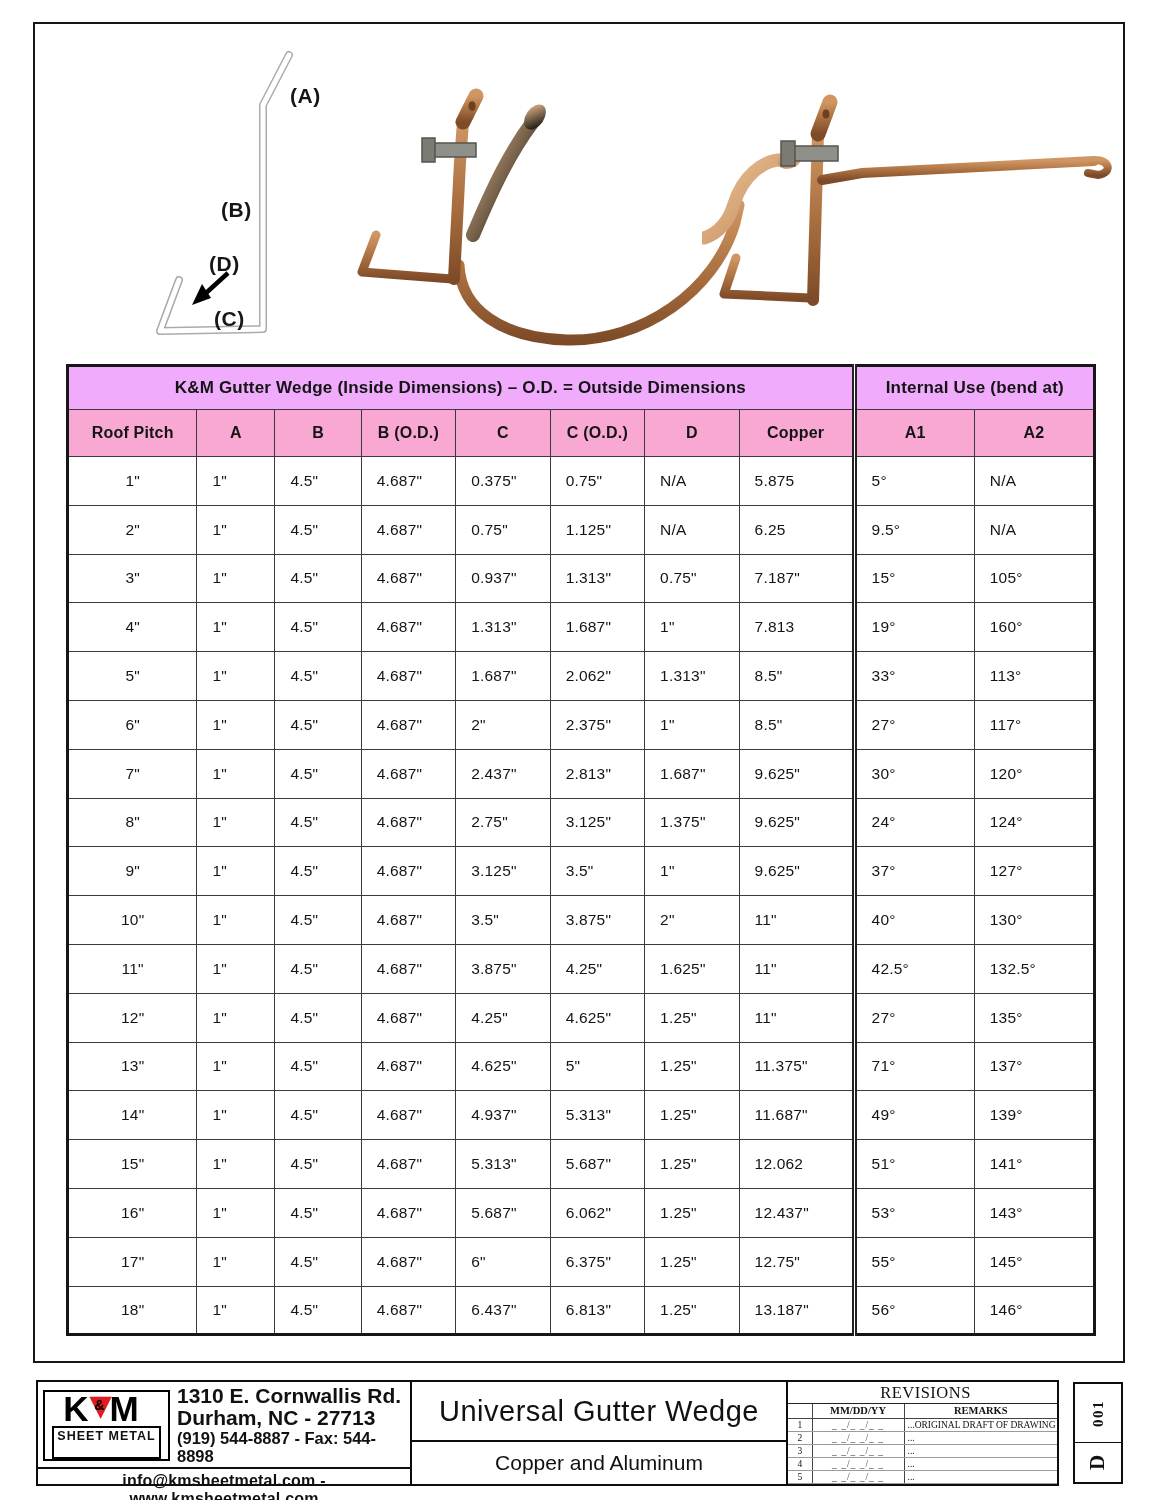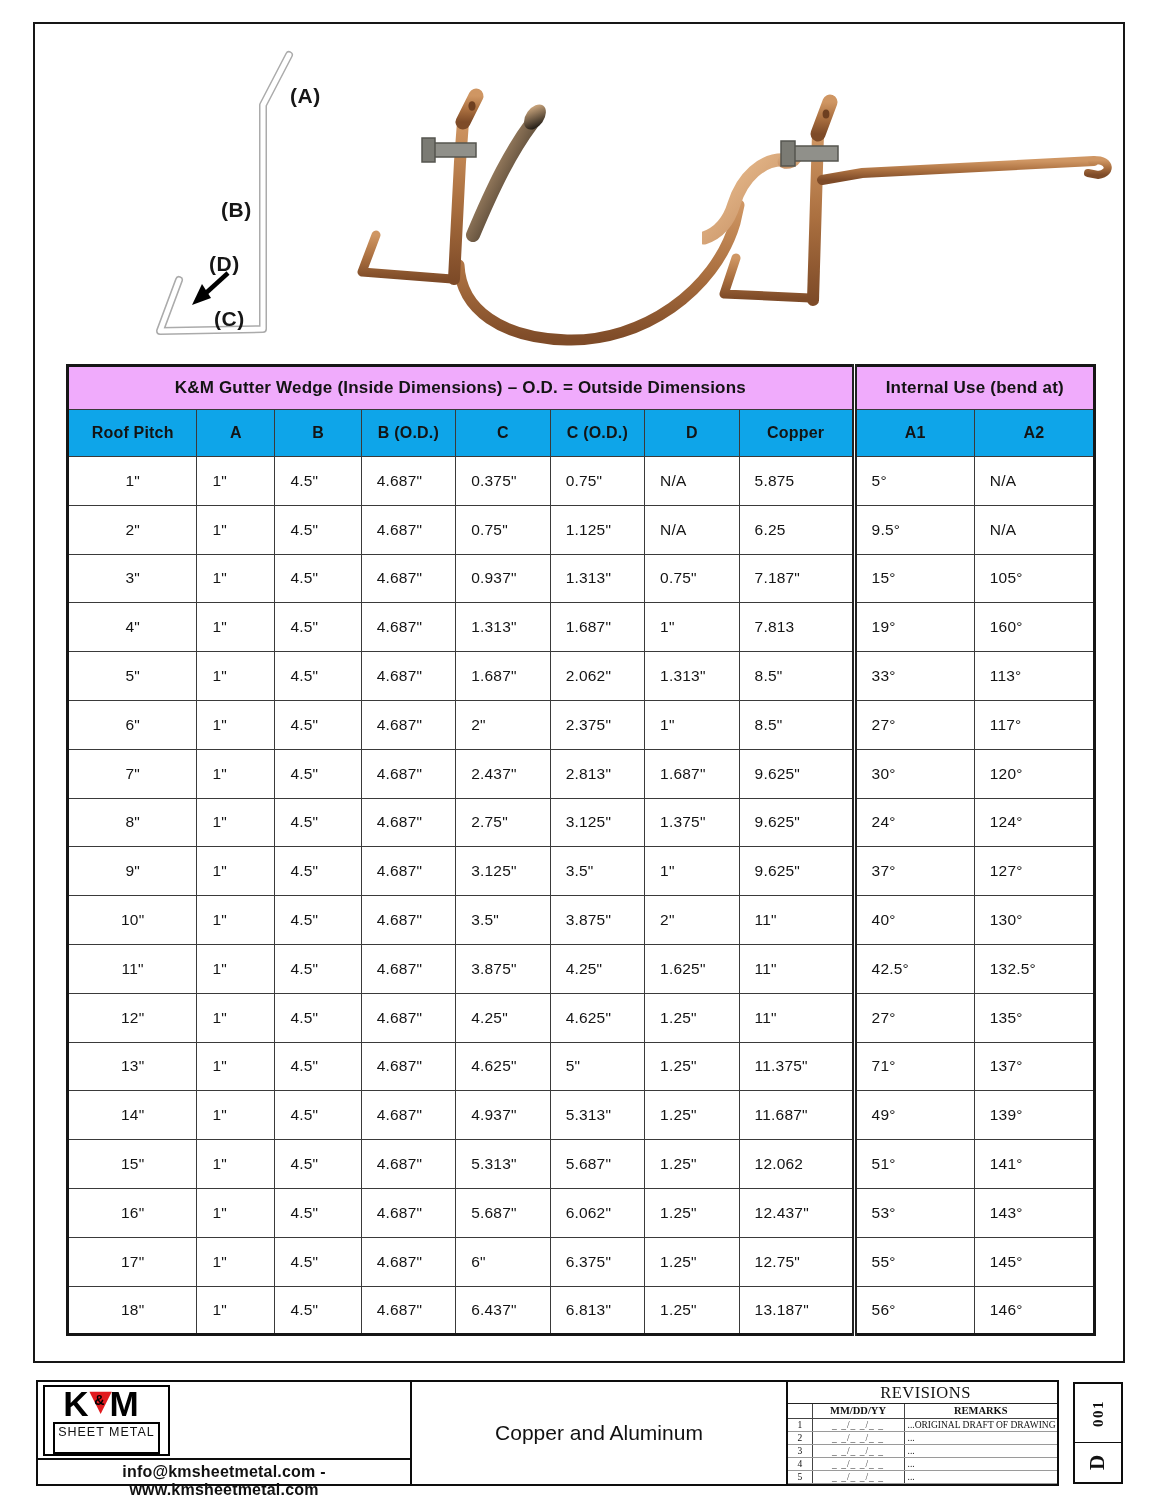--- a/index.html
+++ b/index.html
@@ -18,32 +18,32 @@
   .lbl-c { left:179px; top:283px; }
 
   .photo1-svg { position:absolute; left:307px; top:43px; width:460px; height:285px; }
   .photo2-svg { position:absolute; left:667px; top:38px; width:425px; height:290px; }
 
   
   .dim-table { position:absolute; left:31px; top:340px; width:1030px; border-collapse:collapse; table-layout:fixed; font-size:15.5px; color:#141414; letter-spacing:0.2px; }
   .dim-table th, .dim-table td { border:1.7px solid #3a3a3a; overflow:hidden; white-space:nowrap; }
   .dim-table { border:3px solid #161616; }
   .dim-table thead .span-row th { height:44px; background:#f0abfc; font-size:17px; font-weight:700; text-align:center; }
-  .dim-table thead .cols-row th { height:47px; background:#0ea5e9; font-size:16px; font-weight:700; text-align:center; }
+  .dim-table thead .cols-row th { height:47px; background:#f9a8d4; font-size:16px; font-weight:700; text-align:center; }
   .dim-table tbody td { height:48.8px; text-align:left; padding-left:15px; vertical-align:middle; }
   .dim-table tbody td.col-pitch { text-align:center; padding-left:0; }
   .dim-table .sep { border-left:5px double #222; }
 
   
   .title-block { position:absolute; left:36px; top:1380px; width:1023px; height:106px; border:2.5px solid #0d0d0d; background:#fff; display:flex; }
   .tb-left { width:374px; border-right:2px solid #0d0d0d; display:flex; flex-direction:column; }
   .tb-left-top { flex:1; display:flex; align-items:center; padding:3px 4px 2px 5px; gap:7px; }
   .logo-box { width:127px; height:71px; border:2px solid #000; background:#fff; display:flex; flex-direction:column; align-items:center; justify-content:center; flex-shrink:0; }
   .logo-letters { display:flex; align-items:center; height:40px; }
-  .logo-sub { border:2px solid #000; font-weight:400; font-size:12.5px; letter-spacing:1px; line-height:1; padding:2px 3px 14px; margin-top:1px; }
+  .logo-sub { border:2px solid #000; font-weight:700; font-size:12.5px; letter-spacing:1px; line-height:1; padding:2px 3px 14px; margin-top:1px; }
   .addr { flex:1; display:flex; flex-direction:column; justify-content:center; font-weight:700; line-height:1.07; }
   .addr-1, .addr-2 { font-size:21px; }
   .addr-3 { font-size:16.5px; }
   .tb-email { border-top:2px solid #0d0d0d; font-weight:700; font-size:16px; text-align:center; padding:3px 0 4px; letter-spacing:0.2px; }
   .tb-mid { width:376px; border-right:2px solid #0d0d0d; display:flex; flex-direction:column; }
   .tb-title { flex:1.4; display:flex; align-items:center; justify-content:center; font-size:29px; letter-spacing:0.5px; border-bottom:2px solid #0d0d0d; }
   .tb-sub { flex:1; display:flex; align-items:center; justify-content:center; font-size:21px; }
   .tb-rev { flex:1; font-family:"Liberation Serif",serif; display:flex; flex-direction:column; font-size:10px; }
   .rev-title { height:22px; display:flex; align-items:center; justify-content:center; font-size:16.5px; letter-spacing:0.5px; border-bottom:1.5px solid #222;padding-left:6px; }
   .rev-table { width:100%; border-collapse:collapse; table-layout:fixed; flex:1; }
@@ -407,24 +407,30 @@
       <div class="tb-left-top">
         <div class="logo-box">
           <svg class="logo-letters" width="110" height="42" viewBox="0 0 110 42">
             <text x="0" y="36" font-family="Liberation Sans, sans-serif" font-size="44" font-weight="bold" fill="#000">K</text>
             <polygon points="33,6 61,6 47,34" fill="#e11b1f"></polygon>
             <text x="39" y="22" font-family="Liberation Sans, sans-serif" font-size="18" font-weight="bold" fill="#000">&amp;</text>
             <text x="58" y="36" font-family="Liberation Sans, sans-serif" font-size="44" font-weight="bold" fill="#000">M</text>
           </svg>
           <div class="logo-sub">SHEET METAL</div>
         </div>
+        <div class="addr">
+          <div class="addr-1">1310 E. Cornwallis Rd.</div>
+          <div class="addr-2">Durham, NC - 27713</div>
+          <div class="addr-3">(919) 544-8887 - Fax: 544-8898</div>
+        </div>
       </div>
       <div class="tb-email">info@kmsheetmetal.com - www.kmsheetmetal.com</div>
     </div>
     <div class="tb-mid">
+      <div class="tb-title">Universal Gutter Wedge</div>
       <div class="tb-sub">Copper and Aluminum</div>
     </div>
     <div class="tb-rev">
       <div class="rev-title">REVISIONS</div>
       <table class="rev-table">
         <colgroup>
             <col style="width:24px">
             <col style="width:92px">
             <col>
           </colgroup>

